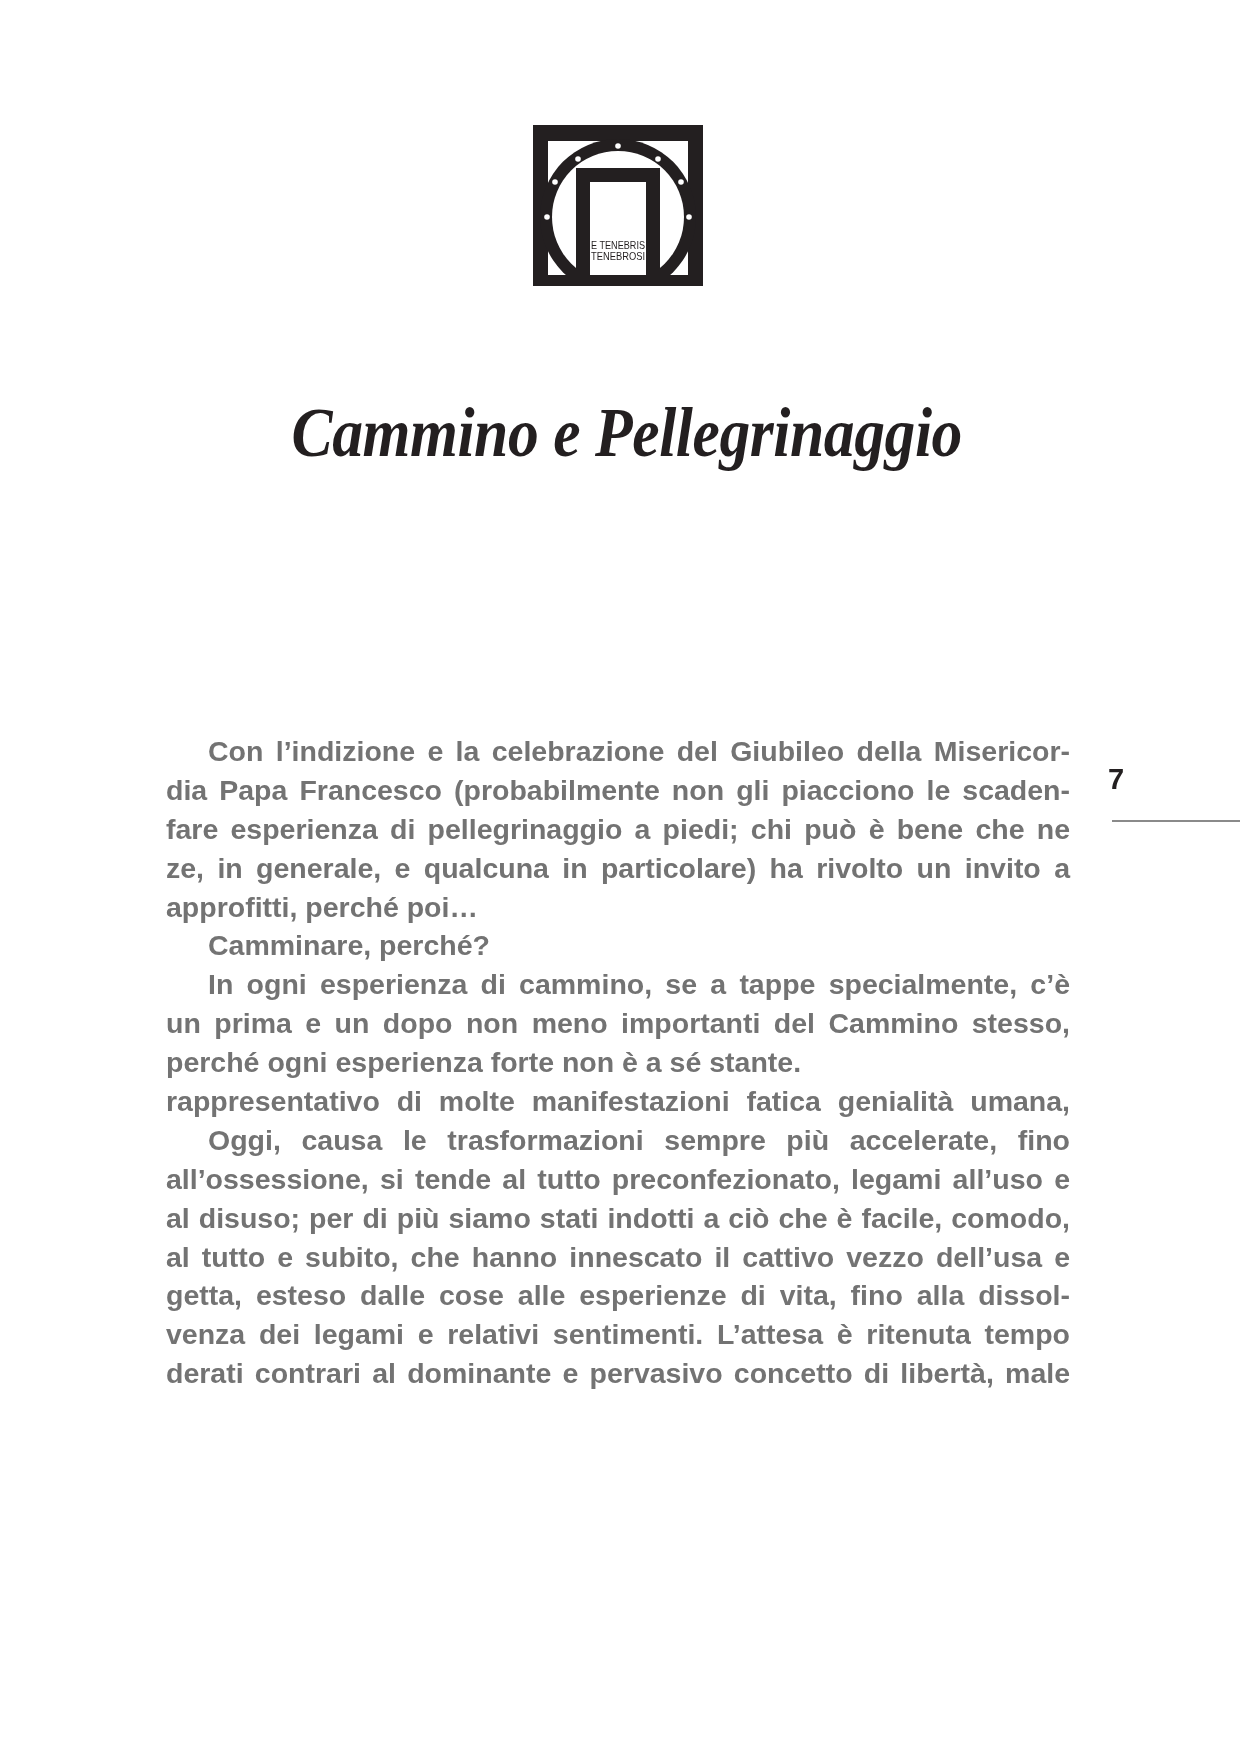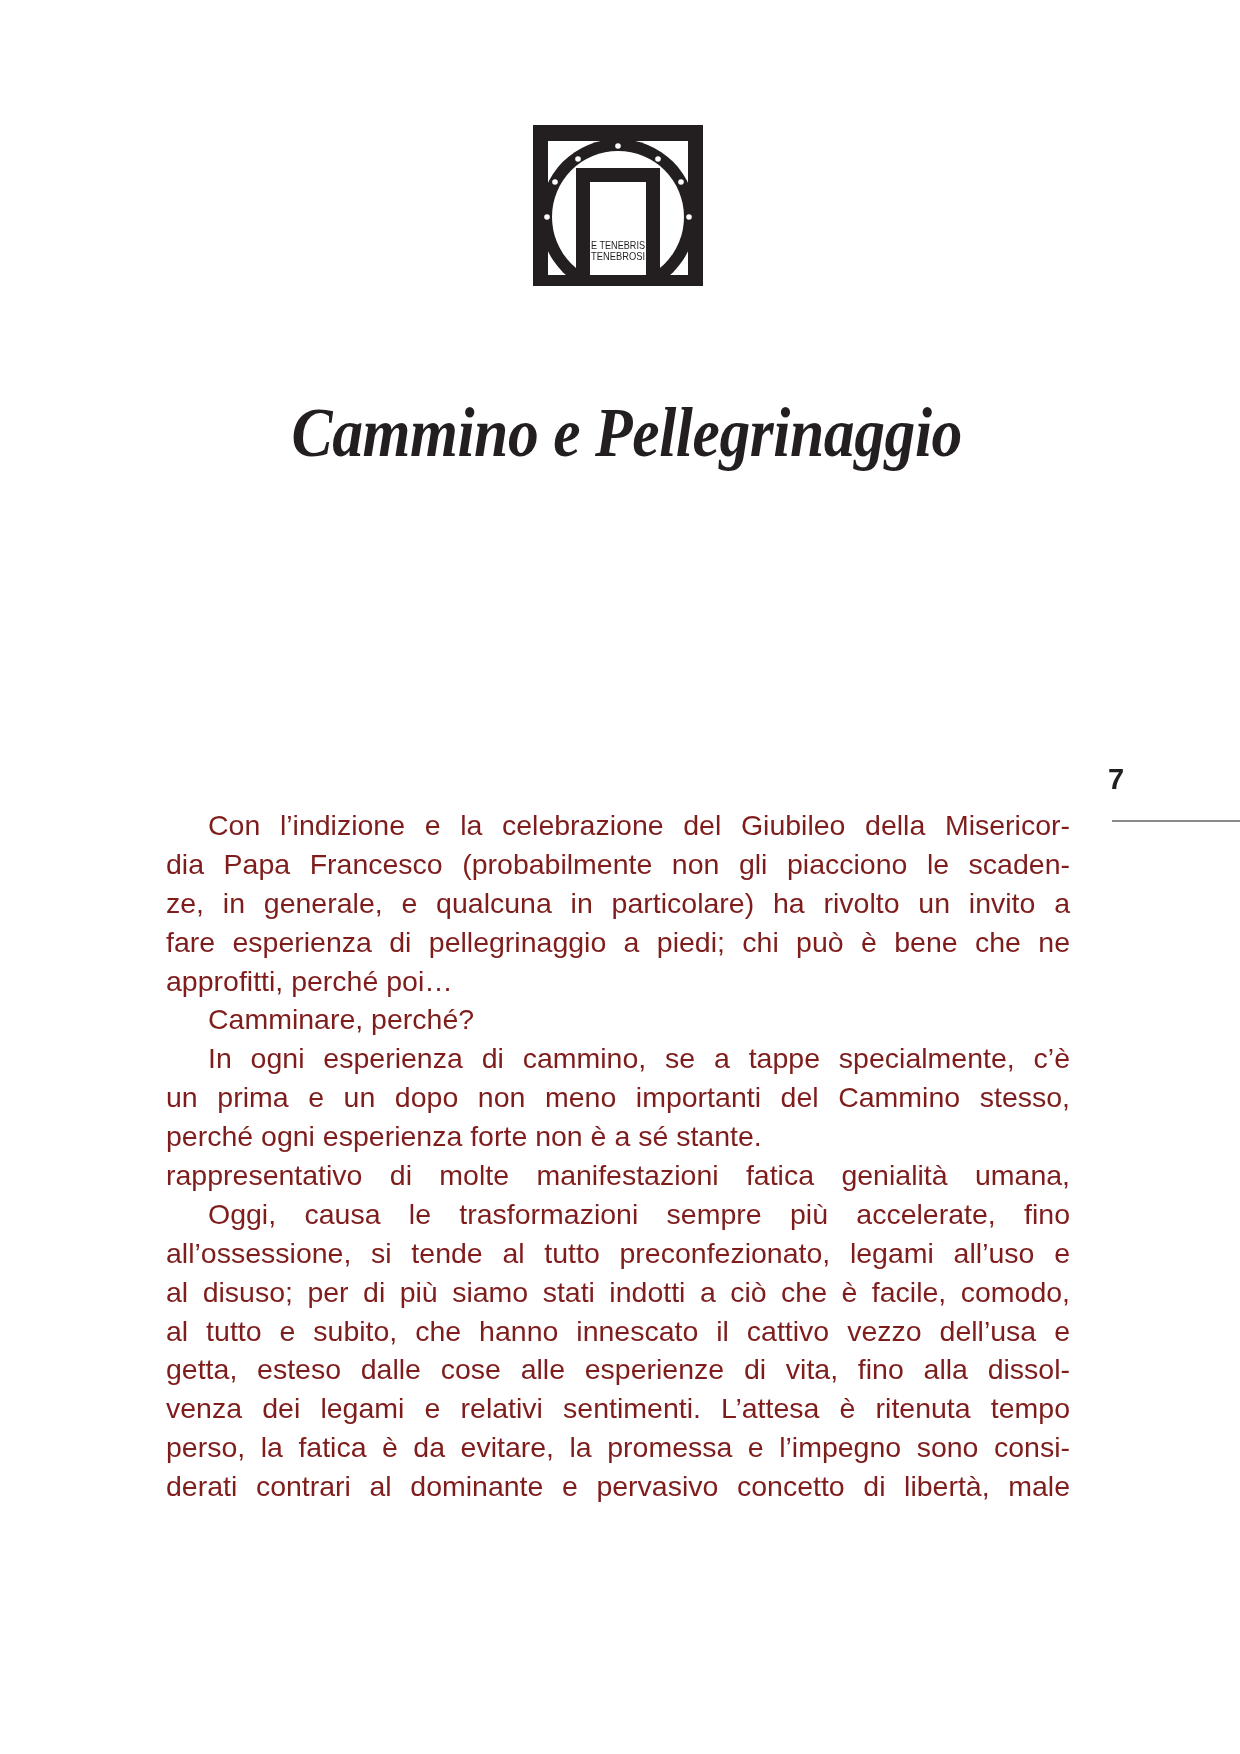--- a/index.html
+++ b/index.html
@@ -12,23 +12,23 @@
     line-height: 1; transform: scaleX(0.88); transform-origin: 676px 0;
   }
   .title span { display: inline-block; }
   .page-number {
     position: absolute; left: 1108px; top: 765px;
     font-family: "Liberation Sans", "DejaVu Sans", sans-serif;
     font-weight: bold; font-size: 29px; line-height: 1;
   }
   .page-rule { position: absolute; left: 1112px; top: 820px; width: 128px; height: 2px; background: #8a8a8a; }
   .body-text {
-    position: absolute; left: 166px; top: 806px; width: 904px;
+    position: absolute; left: 166px; top: 732px; width: 904px;
     font-family: "Liberation Sans", "DejaVu Sans", sans-serif;
-    font-size: 28.5px; line-height: 38.9px; color: #7f1d1d;
+    font-size: 28.5px; line-height: 38.9px; color: #737373; font-weight: bold;
   }
   .line { display: block; white-space: nowrap; height: 38.9px; text-align: justify; text-align-last: justify; }
   .line.indent { padding-left: 42px; }
   .line.last { text-align-last: left; }
 </style>
 </head>
 <body>
 
 <div class="logo">
   <svg width="170" height="161" viewBox="0 0 170 161">
@@ -68,29 +68,28 @@
 <h1 class="title" style="margin:0;">
   <span>Cammino e Pellegrinaggio</span>
 </h1>
 
 <div class="page-number">7</div>
 <div class="page-rule"></div>
 
 <div class="body-text" id="body-text">
     <span class="line indent">Con l’indizione e la celebrazione del Giubileo della Misericor-</span>
     <span class="line">dia Papa Francesco (probabilmente non gli piacciono le scaden-</span>
+    <span class="line">fare esperienza di pellegrinaggio a piedi; chi può è bene che ne</span>
     <span class="line">ze, in generale, e qualcuna in particolare) ha rivolto un invito a</span>
-    <span class="line">fare esperienza di pellegrinaggio a piedi; chi può è bene che ne</span>
     <span class="line last">approfitti, perché poi…</span>
     <span class="line indent last">Camminare, perché?</span>
     <span class="line indent">In ogni esperienza di cammino, se a tappe specialmente, c’è</span>
     <span class="line">un prima e un dopo non meno importanti del Cammino stesso,</span>
     <span class="line last">perché ogni esperienza forte non è a sé stante.</span>
     <span class="line">rappresentativo di molte manifestazioni fatica genialità umana,</span>
     <span class="line indent">Oggi, causa le trasformazioni sempre più accelerate, fino</span>
     <span class="line">all’ossessione, si tende al tutto preconfezionato, legami all’uso e</span>
     <span class="line">al disuso; per di più siamo stati indotti a ciò che è facile, comodo,</span>
     <span class="line">al tutto e subito, che hanno innescato il cattivo vezzo dell’usa e</span>
     <span class="line">getta, esteso dalle cose alle esperienze di vita, fino alla dissol-</span>
     <span class="line">venza dei legami e relativi sentimenti. L’attesa è ritenuta tempo</span>
-    <span class="line">perso, la fatica è da evitare, la promessa e l’impegno sono consi-</span>
     <span class="line">derati contrari al dominante e pervasivo concetto di  libertà, male</span>
   </div>
 
 </body></html>

